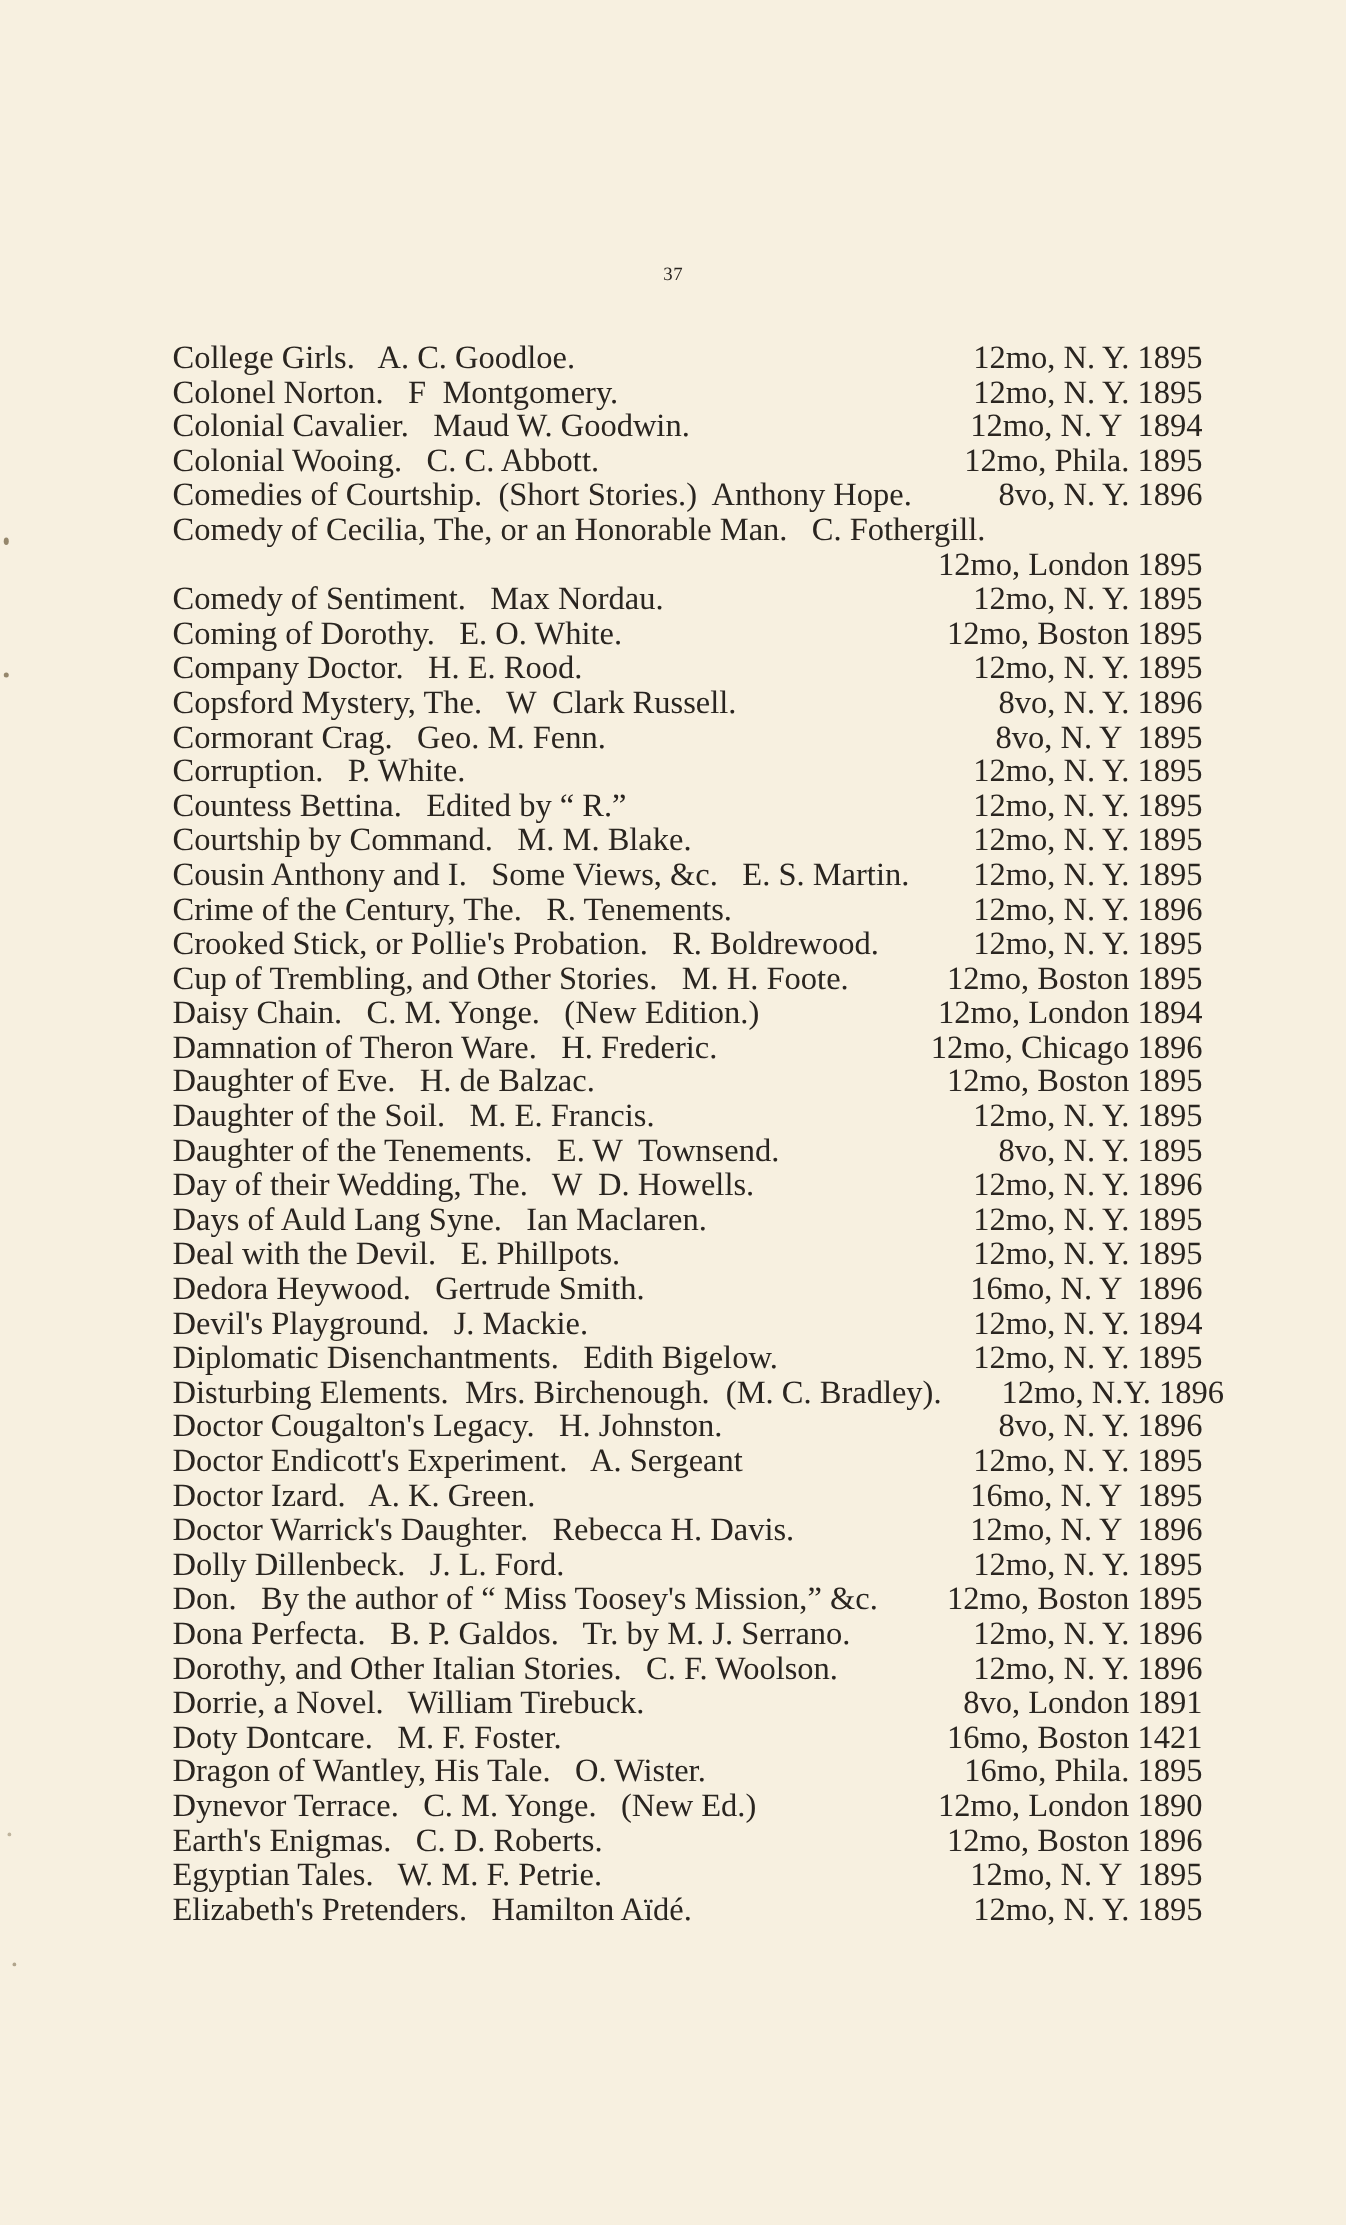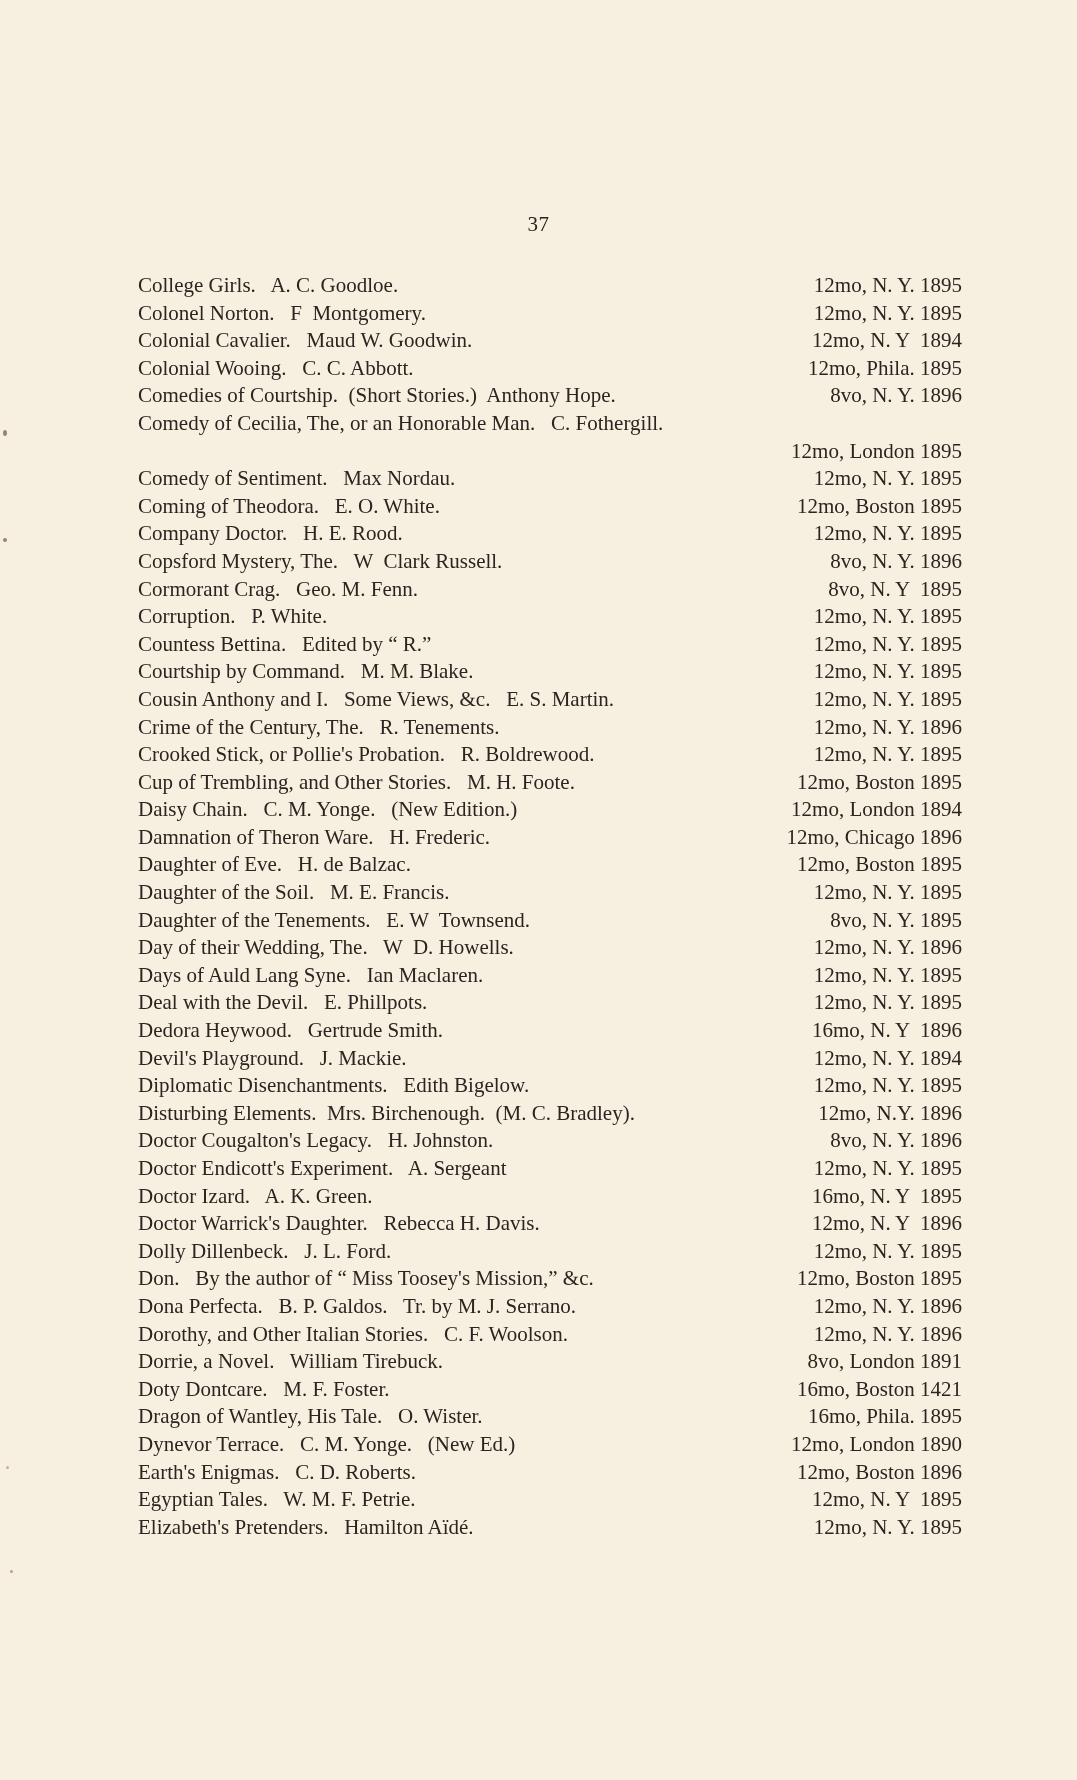--- a/index.html
+++ b/index.html
@@ -14,35 +14,35 @@
       overflow: hidden;
       font-family: "Liberation Serif", "DejaVu Serif", serif;
       color: #2a2520;
     }
     .page-number {
       position: absolute;
       top: 212px;
       left: 0;
       width: 1077px;
       text-align: center;
-      font-size: 21px;
+      font-size: 15px;
       letter-spacing: 0.5px;
     }
     .entries {
       position: absolute;
       top: 272px;
       left: 138px;
       width: 824px;
     }
     .entry {
       display: flex;
       justify-content: space-between;
       align-items: baseline;
       height: 27.6px;
-      font-size: 21px;
+      font-size: 26px;
       line-height: 27.6px;
       white-space: nowrap;
       gap: 48px;
     }
     .entry .title { flex: 0 1 auto; }
     .entry .pub { flex: 0 0 auto; text-align: right; }
     .entry.wrap-second { justify-content: flex-end; }
     .speck {
       position: absolute;
       background: #6b5a3a;
@@ -80,21 +80,21 @@
       <span class="title" style="white-space: pre;">Comedy of Cecilia, The, or an Honorable Man.   C. Fothergill.</span>
     </div>
     <div class="entry wrap-second">
       <span class="pub" style="white-space: pre;">12mo, London 1895</span>
     </div>
     <div class="entry">
       <span class="title" style="white-space: pre;">Comedy of Sentiment.   Max Nordau.</span>
       <span class="pub" style="white-space: pre;">12mo, N. Y. 1895</span>
     </div>
     <div class="entry">
-      <span class="title" style="white-space: pre;">Coming of Theodora.   E. O. White.</span>
+      <span class="title" style="white-space: pre;">Coming of Dorothy.   E. O. White.</span>
       <span class="pub" style="white-space: pre;">12mo, Boston 1895</span>
     </div>
     <div class="entry">
       <span class="title" style="white-space: pre;">Company Doctor.   H. E. Rood.</span>
       <span class="pub" style="white-space: pre;">12mo, N. Y. 1895</span>
     </div>
     <div class="entry">
       <span class="title" style="white-space: pre;">Copsford Mystery, The.   W  Clark Russell.</span>
       <span class="pub" style="white-space: pre;">8vo, N. Y. 1896</span>
     </div>

